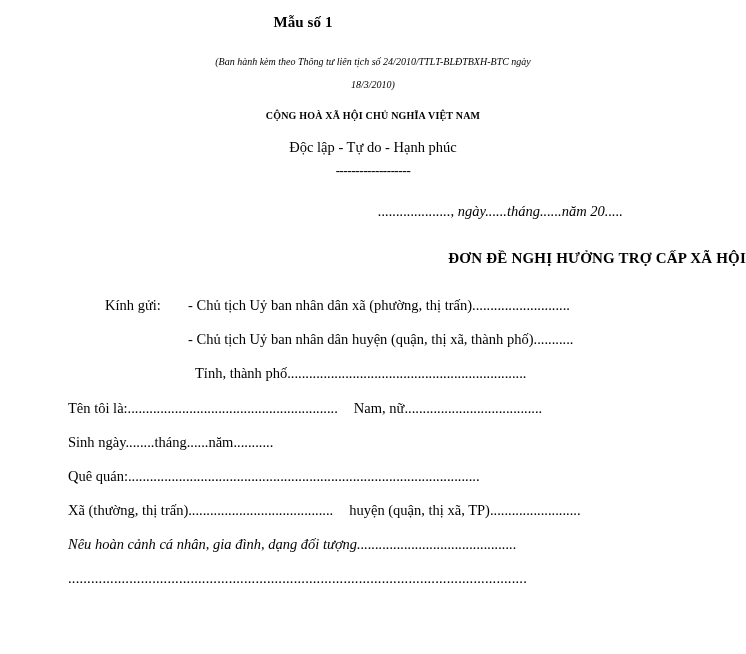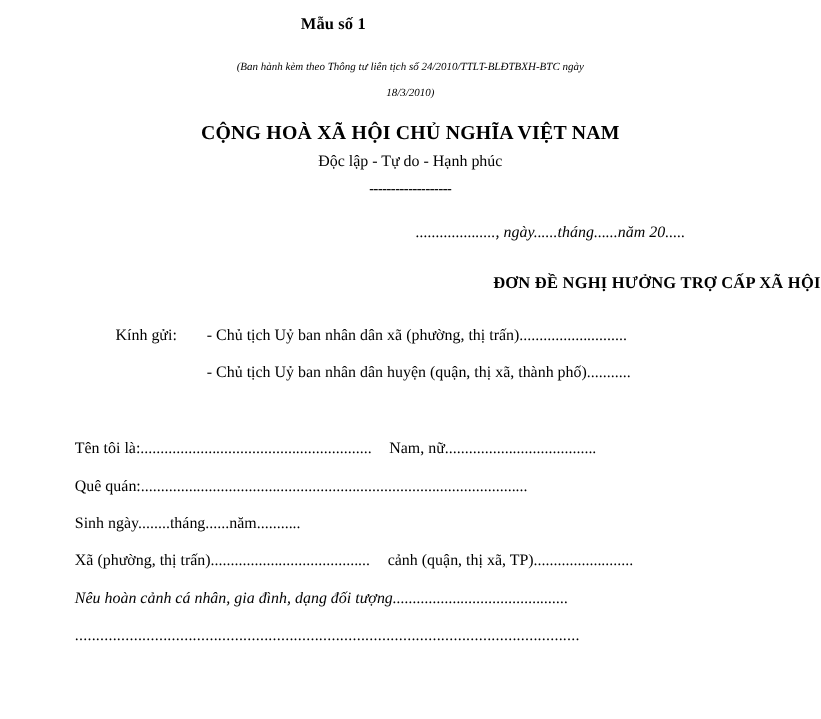--- a/index.html
+++ b/index.html
@@ -45,21 +45,21 @@
     font-style: italic;
     line-height: 23px;
   }
 
   .nation-name {
     position: absolute;
     top: 110px;
     left: 0;
     width: 746px;
     text-align: center;
-    font-size: 18px;
+    font-size: 10px;
     font-weight: bold;
     letter-spacing: 0.2px;
   }
 
   .nation-motto {
     position: absolute;
     top: 139px;
     left: 0;
     width: 746px;
     text-align: center;
@@ -176,39 +176,42 @@
   <div class="doc-title">ĐƠN ĐỀ NGHỊ HƯỞNG TRỢ CẤP XÃ HỘI</div>
 
   <div class="recipient-block">
     <div class="recipient-row">
       <span class="recipient-label">Kính gửi:</span>
       <span class="recipient-text">- Chủ tịch Uỷ ban nhân dân xã (phường, thị trấn)...........................</span>
     </div>
     <div class="recipient-row">
       <span class="recipient-text">- Chủ tịch Uỷ ban nhân dân huyện (quận, thị xã, thành phố)...........</span>
     </div>
+    <div class="recipient-row">
+      <span class="recipient-text indent">Tỉnh, thành phố..................................................................</span>
+    </div>
   </div>
 
   <div class="fields">
 
     <div class="field-row">
       <span>Tên tôi là:..........................................................</span><span class="field-gap"></span><span>Nam, nữ......................................</span>
     </div>
 
     <div class="field-row">
+      <span>Sinh ngày........tháng......năm...........</span>
+    </div>
+
+    <div class="field-row">
       <span>Quê quán:.................................................................................................</span>
     </div>
 
-    <div class="field-row">
-      <span>Sinh ngày........tháng......năm...........</span>
-    </div>
-
-
-    <div class="field-row">
-      <span>Xã (phường, thị trấn)........................................</span><span class="field-gap"></span><span>cảnh (quận, thị xã, TP).........................</span>
+
+    <div class="field-row">
+      <span>Xã (thường, thị trấn)........................................</span><span class="field-gap"></span><span>huyện (quận, thị xã, TP).........................</span>
     </div>
 
 
     <div class="field-row italic">
       <span>Nêu hoàn cảnh cá nhân, gia đình, dạng đối tượng............................................</span>
     </div>
 
     <div class="field-row">
       <span class="trailing-dots">........................................................................................................................</span>
     </div>

